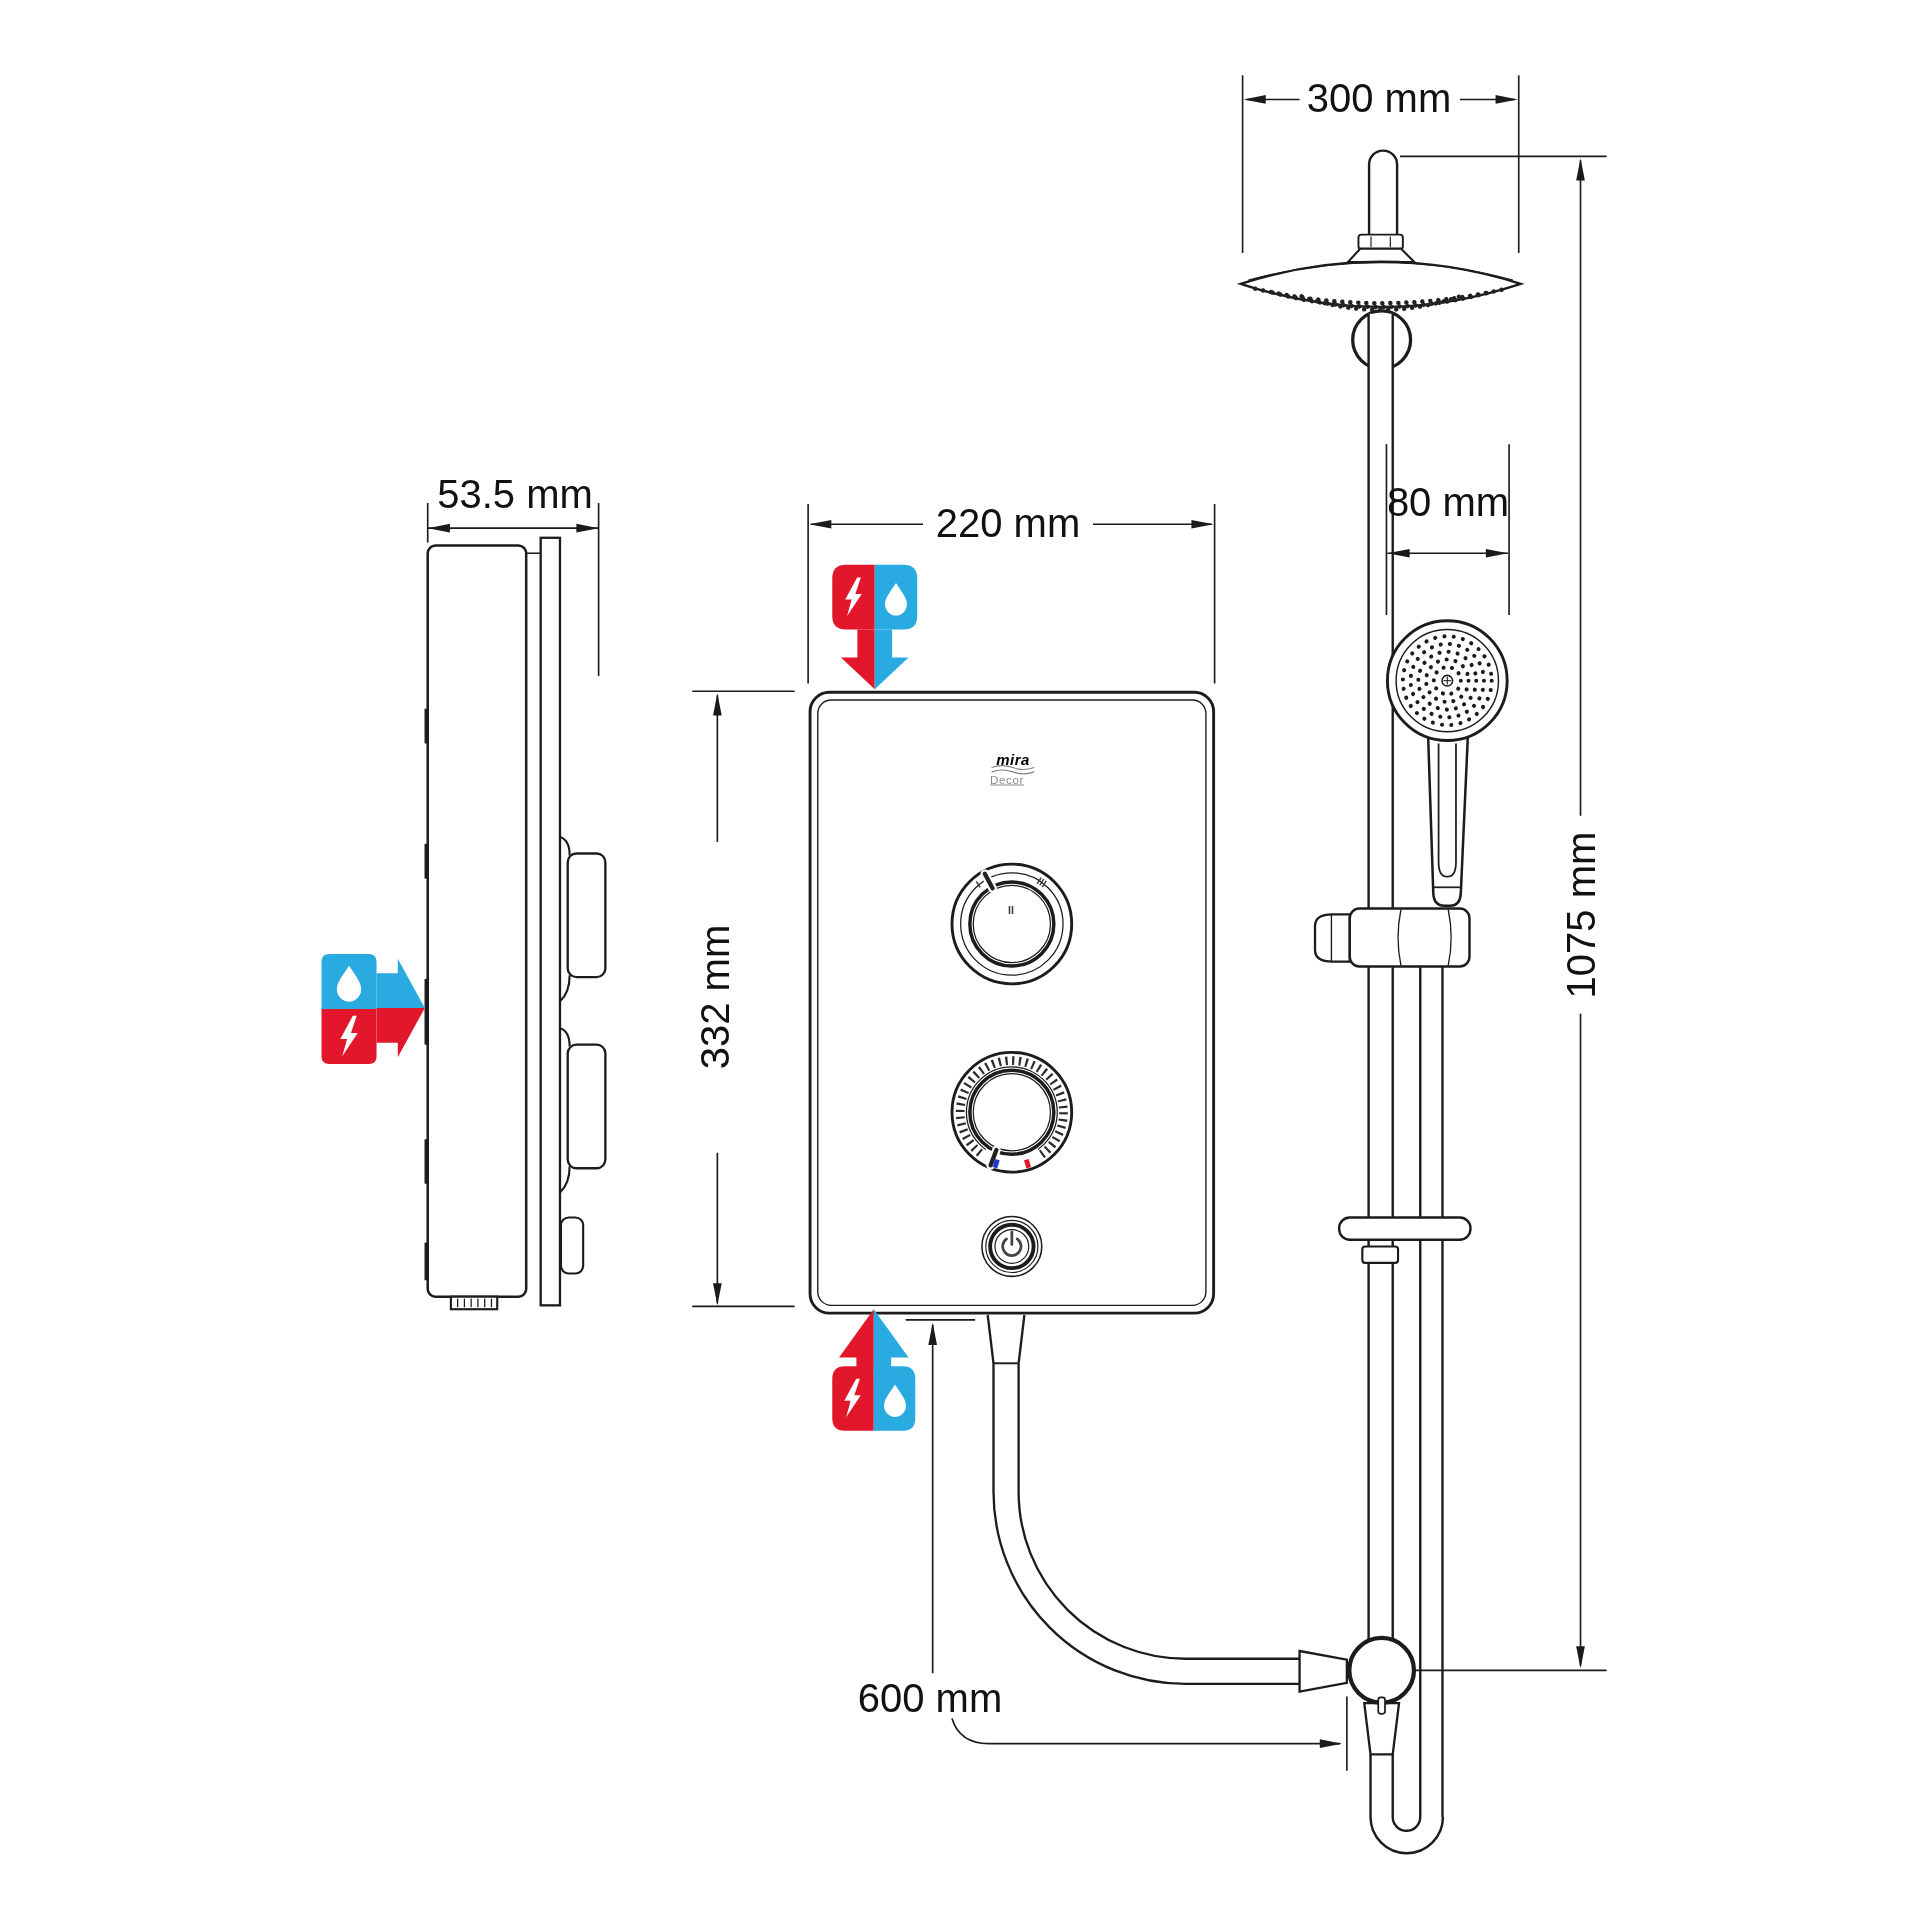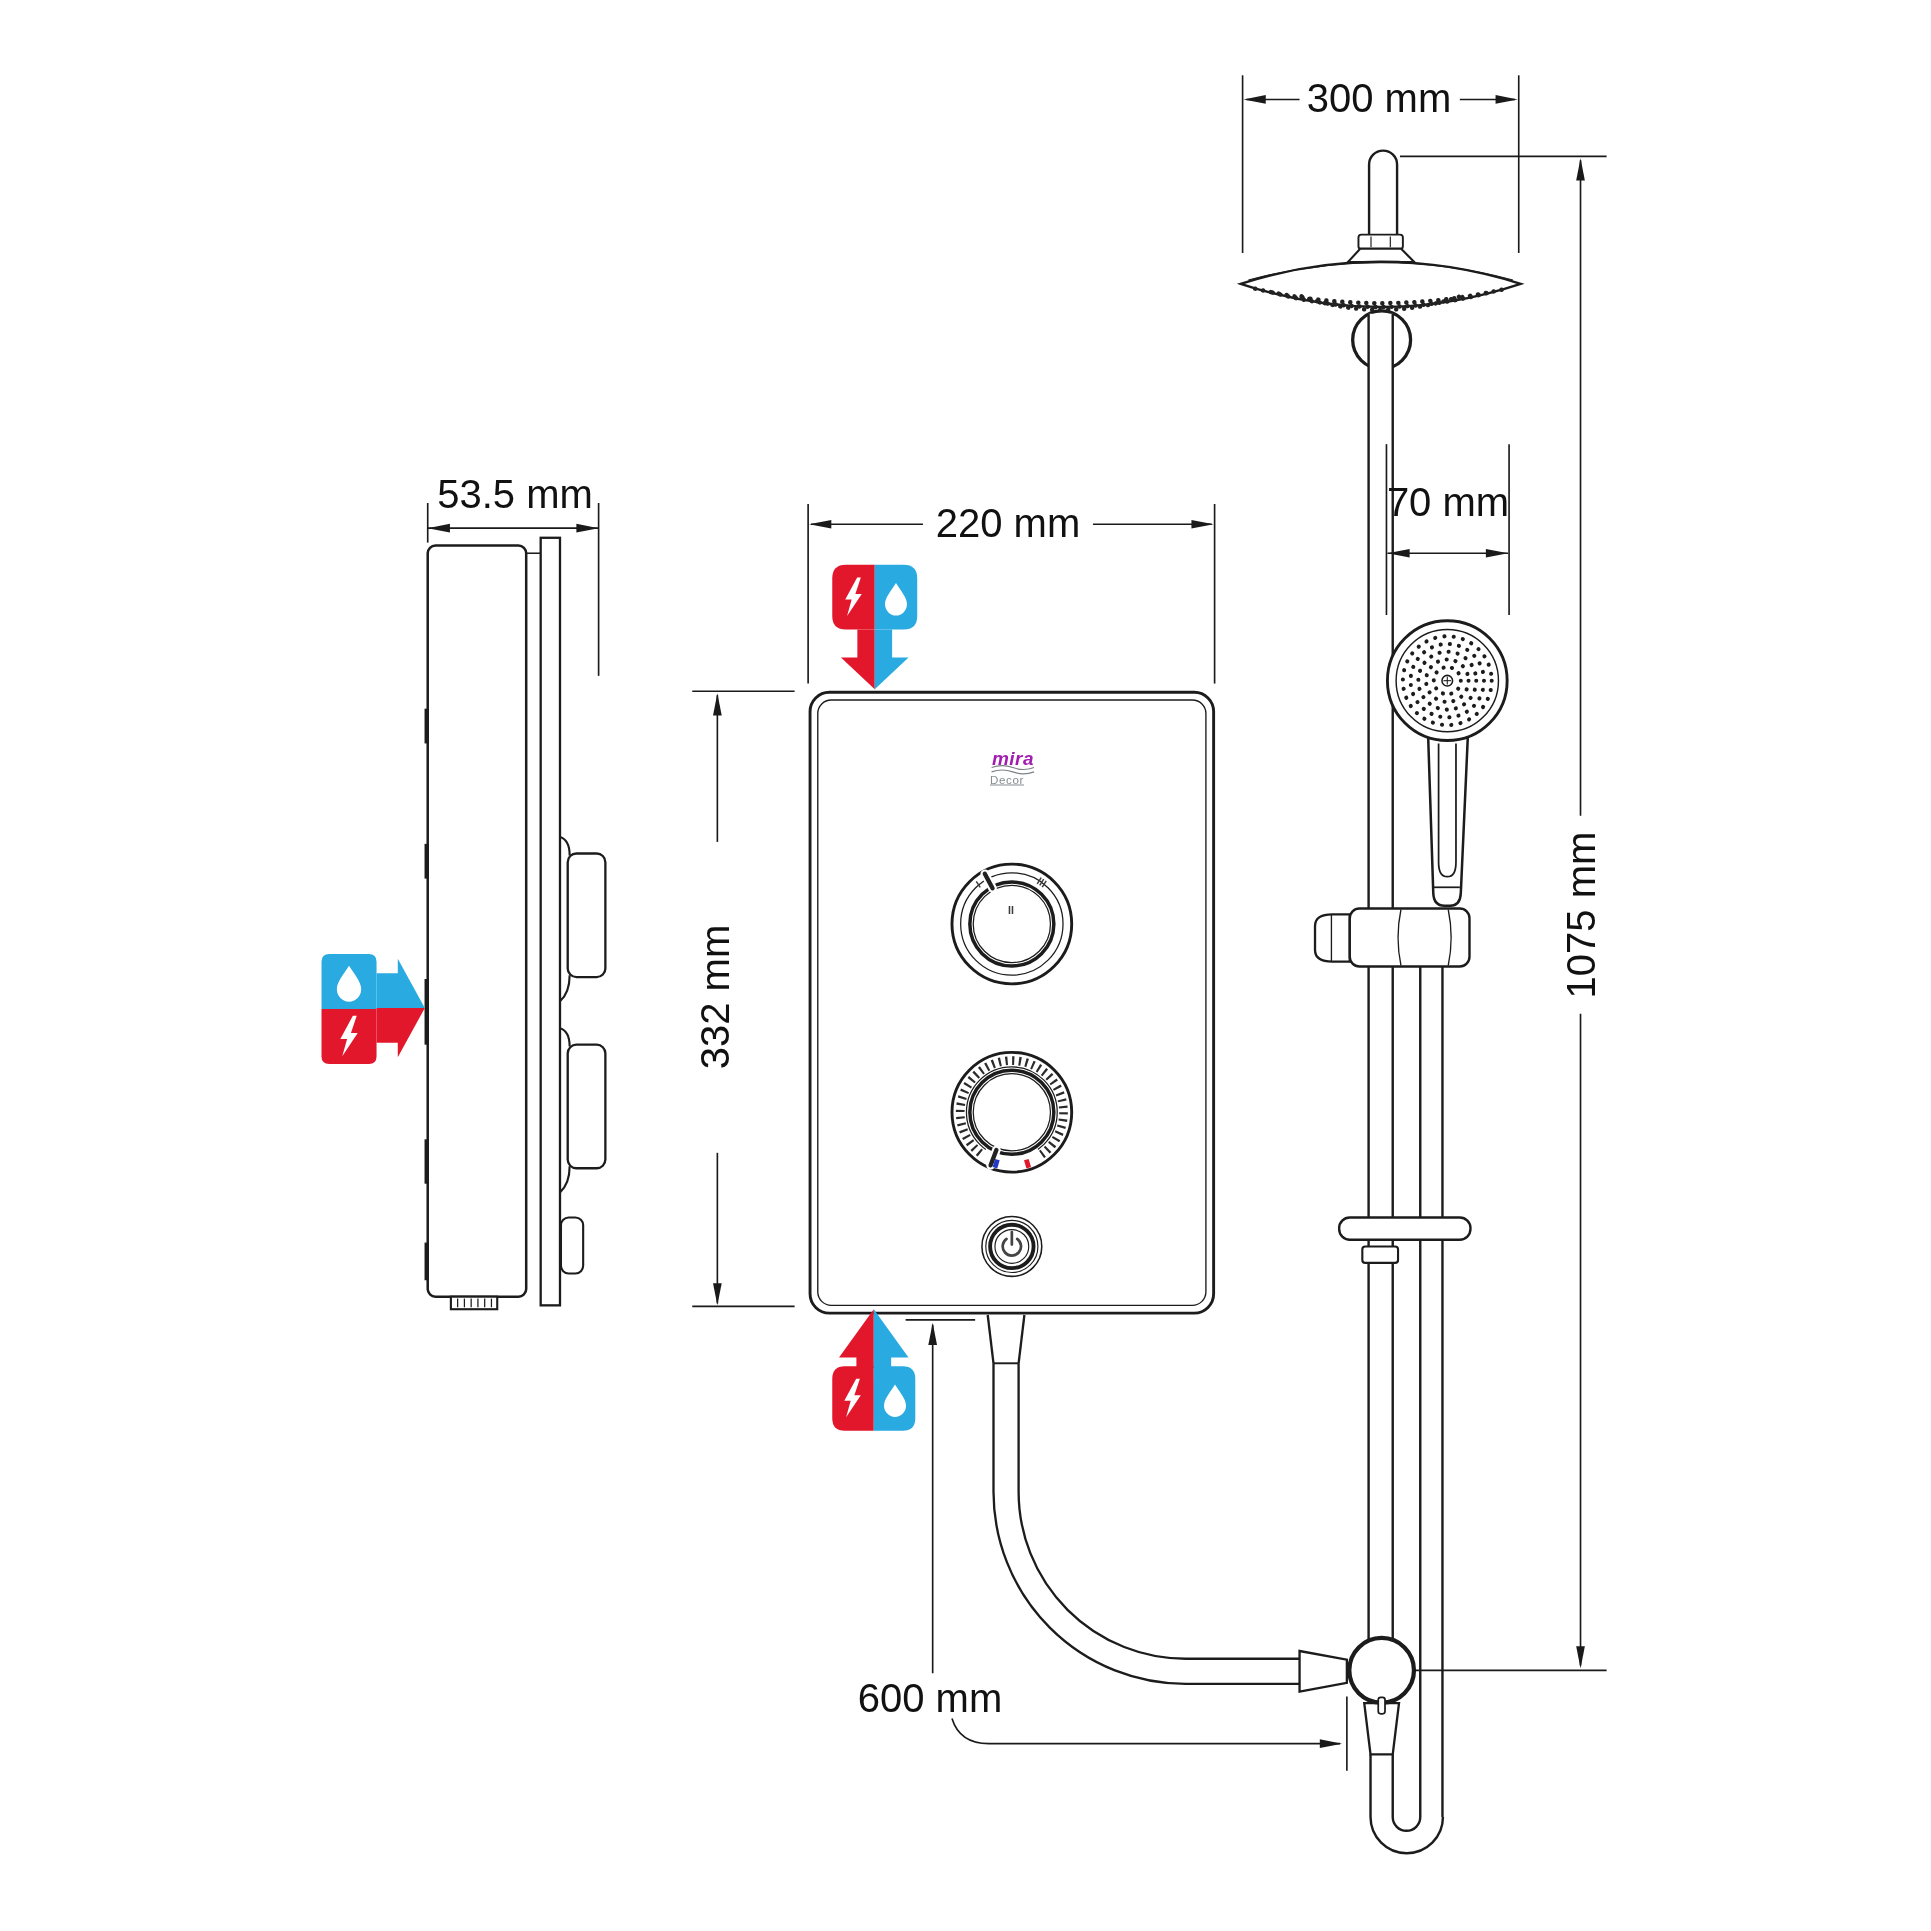--- a/index.html
+++ b/index.html
@@ -2,21 +2,21 @@
 <html><head>
 <meta charset="utf-8">
 <style>
   html,body{margin:0;padding:0;background:#fff;}
   .stage{position:relative;width:1931px;height:1931px;background:#fff;overflow:hidden;
          font-family:"Liberation Sans",sans-serif;}
   .stage svg{position:absolute;left:0;top:0;}
   .lbl{position:absolute;font-size:40px;color:#111;white-space:nowrap;
        transform:translate(-50%,-50%);letter-spacing:0;}
   .lbl.v{transform:translate(-50%,-50%) rotate(-90deg);}
-  .brand{position:absolute;font-weight:bold;font-style:italic;font-size:19px;color:#a21caf;
+  .brand{position:absolute;font-weight:bold;font-style:italic;font-size:15px;color:#000000;
          transform:translate(-50%,-50%);letter-spacing:0.5px;}
   .model{position:absolute;font-size:11.6px;color:#868d91;transform:translate(-50%,-50%);
          letter-spacing:0.6px;text-decoration:underline;}
   .mark{position:absolute;font-size:10.6px;font-weight:bold;color:#3d3d3d;}
   .mark.m1{transform:translate(-50%,-50%) rotate(-33deg);}
   .mark.m2{transform:translate(-50%,-50%);margin-top:38px;}
   .mark.m3{transform:translate(-50%,-50%) rotate(33deg);}
 </style>
 </head>
 <body>
@@ -263,21 +263,21 @@
       <polygon points="966,1370 961.5,1393 970.5,1393"></polygon>
       <polygon points="1390,1806 1367,1801.5 1367,1810.5"></polygon>
     </g>
   </g>
 </svg>
 
 <div class="lbl" style="left:515px;top:494px">53.5 mm</div>
 <div class="lbl" style="left:1008px;top:523px">220 mm</div>
 <div class="lbl v" style="left:715px;top:997px">332 mm</div>
 <div class="lbl" style="left:1379px;top:98px">300 mm</div>
-<div class="lbl" style="left:1448px;top:502px">70 mm</div>
+<div class="lbl" style="left:1448px;top:502px">80 mm</div>
 <div class="lbl v" style="left:1581px;top:915px">1075 mm</div>
 <div class="lbl" style="left:930px;top:1698px">600 mm</div>
 
 <div class="brand" style="left:1013px;top:759px">mira</div>
 <div class="model" style="left:1007px;top:779px">Decor</div>
 
 <div class="mark m1" style="left:978px;top:884px">I</div>
 <div class="mark m2" style="left:1011px;top:872px">II</div>
 <div class="mark m3" style="left:1042px;top:882px">III</div>
 

